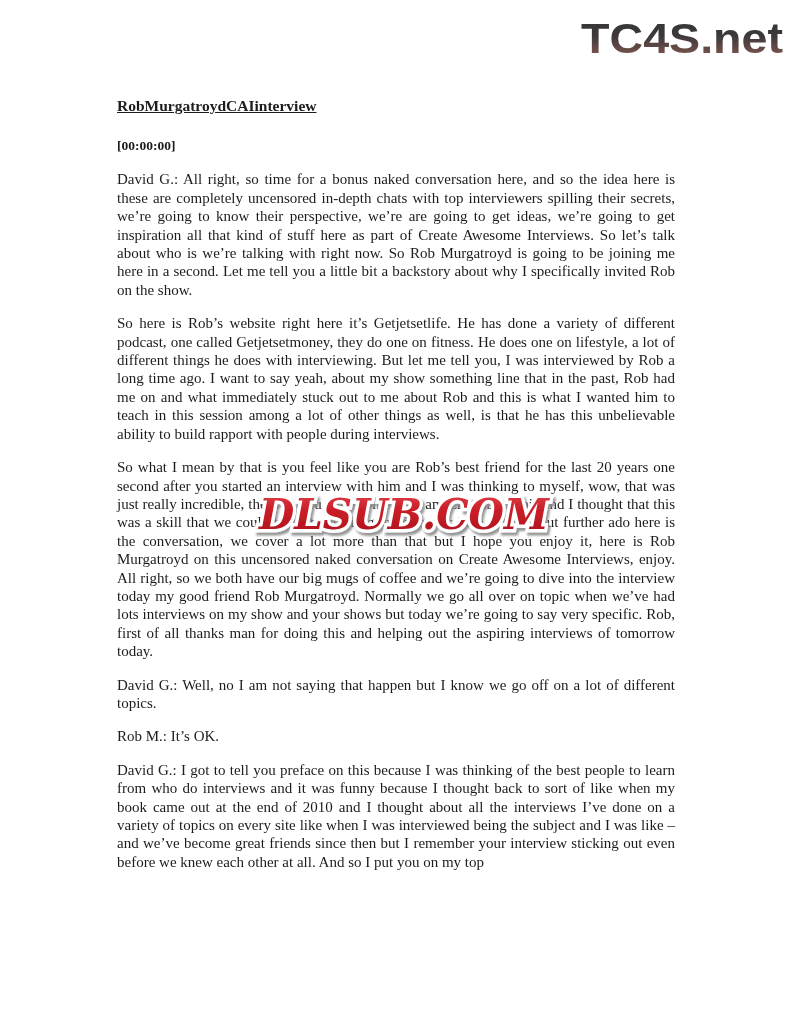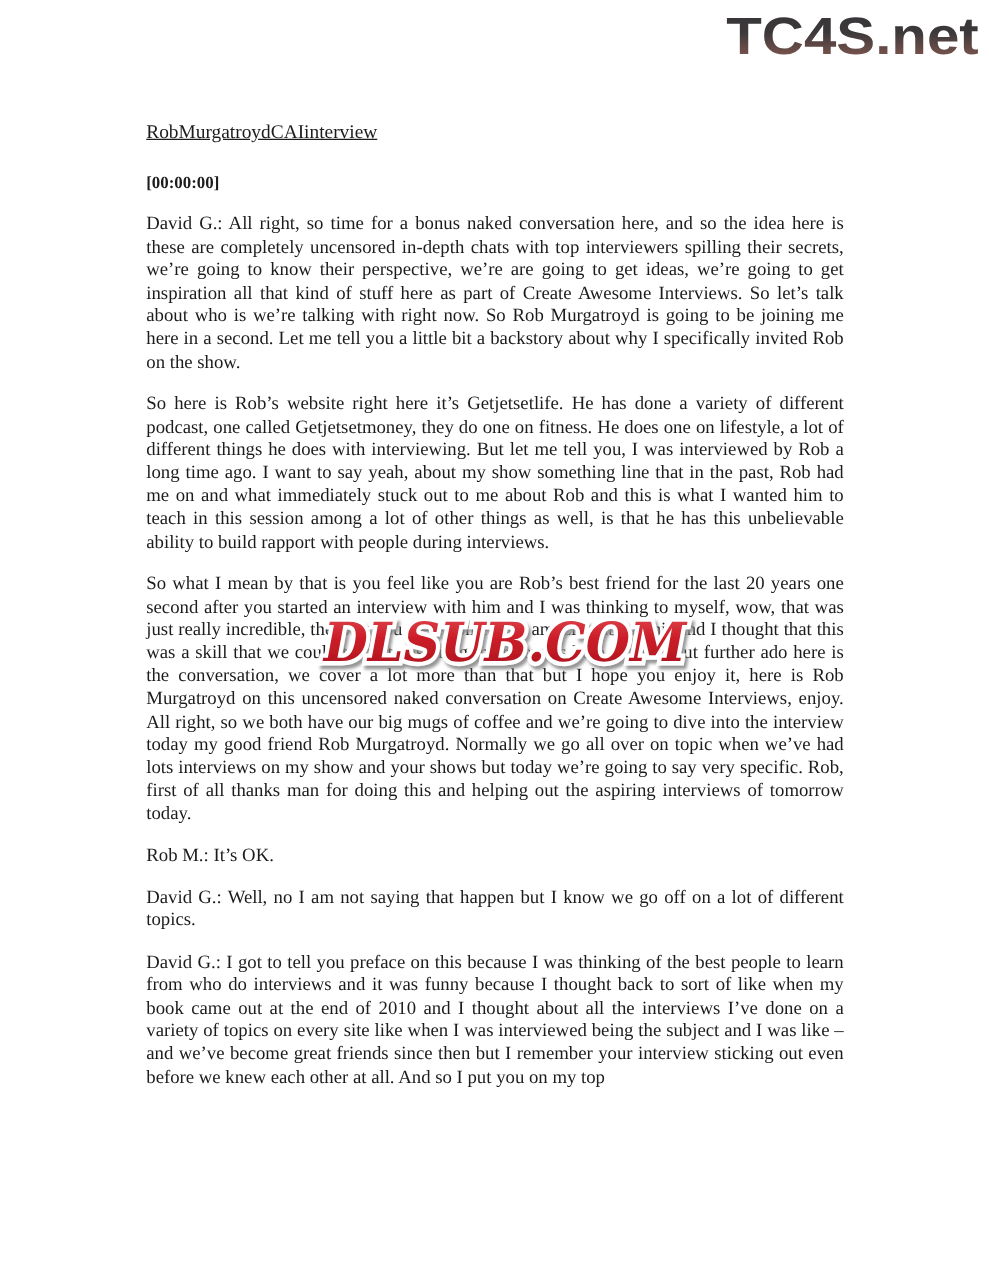--- a/index.html
+++ b/index.html
@@ -7,36 +7,36 @@
     position: relative;
     width: 791px;
     height: 1024px;
     background: #ffffff;
     overflow: hidden;
     font-family: "Liberation Serif", serif;
   }
   
   .logo-top {
     position: absolute;
-    top: 2px;
+    top: 12px;
     right: 3px;
     width: 212px;
     height: 52px;
   }
   
   .content {
     position: absolute;
     left: 117px;
     top: 96px;
     width: 558px;
     color: #1c1c1c;
   }
   .doc-title {
     font-size: 15.5px;
-    font-weight: normal;
+    font-weight: bold;
     text-decoration: underline;
     line-height: 19px;
     margin: 0 0 22px 0;
   }
   .timestamp {
     font-size: 13.5px;
     font-weight: bold;
     line-height: 18.4px;
     margin: 0 0 15px 0;
   }
@@ -83,22 +83,22 @@
       <text x="106" y="41" text-anchor="middle" font-family="Liberation Sans, sans-serif" font-weight="bold" font-size="42" fill="url(#gTop)" textLength="202" lengthAdjust="spacingAndGlyphs">TC4S.net</text>
     </svg>
   </div>
 
   <div class="content">
     <div class="doc-title">RobMurgatroydCAIinterview</div>
     <div class="timestamp">[00:00:00]</div>
     <p class="para">David G.: All right, so time for a bonus naked conversation here, and so the idea here is these are completely uncensored in-depth chats with top interviewers spilling their secrets, we’re going to know their perspective, we’re are going to get ideas, we’re going to get inspiration all that kind of stuff here as part of Create Awesome Interviews. So let’s talk about who is we’re talking with right now. So Rob Murgatroyd is going to be joining me here in a second. Let me tell you a little bit a backstory about why I specifically invited Rob on the show.</p>
     <p class="para">So here is Rob’s website right here it’s Getjetsetlife. He has done a variety of different podcast, one called Getjetsetmoney, they do one on fitness. He does one on lifestyle, a lot of different things he does with interviewing. But let me tell you, I was interviewed by Rob a long time ago. I want to say yeah, about my show something line that in the past, Rob had me on and what immediately stuck out to me about Rob and this is what I wanted him to teach in this session among a lot of other things as well, is that he has this unbelievable ability to build rapport with people during interviews.</p>
     <p class="para">So what I mean by that is you feel like you are Rob’s best friend for the last 20 years one second after you started an interview with him and I was thinking to myself, wow, that was just really incredible, the way you were something amazing about this and I thought that this was a skill that we could teach to aspiring interviewers here. So without further ado here is the conversation, we cover a lot more than that but I hope you enjoy it, here is Rob Murgatroyd on this uncensored naked conversation on Create Awesome Interviews, enjoy. All right, so we both have our big mugs of coffee and we’re going to dive into the interview today my good friend Rob Murgatroyd. Normally we go all over on topic when we’ve had lots interviews on my show and your shows but today we’re going to say very specific. Rob, first of all thanks man for doing this and helping out the aspiring interviews of tomorrow today.</p>
+    <p class="para">David G.: Well, no I am not saying that happen but I know we go off on a lot of different topics.</p>
     <p class="para">Rob M.: It’s OK.</p>
-    <p class="para">David G.: Well, no I am not saying that happen but I know we go off on a lot of different topics.</p>
     <p class="para">David G.: I got to tell you preface on this because I was thinking of the best people to learn from who do interviews and it was funny because I thought back to sort of like when my book came out at the end of 2010 and I thought about all the interviews I’ve done on a variety of topics on every site like when I was interviewed being the subject and I was like – and we’ve become great friends since then but I remember your interview sticking out even before we knew each other at all. And so I put you on my top</p>
   </div>
 
   <div class="watermark">
     <svg width="312" height="60" viewBox="0 0 312 60">
       <defs>
         <linearGradient id="gRed" x1="0" y1="0" x2="0" y2="1">
           <stop offset="0%" stop-color="#e04850"></stop>
           <stop offset="40%" stop-color="#cc1f29"></stop>
           <stop offset="100%" stop-color="#a8121b"></stop>

